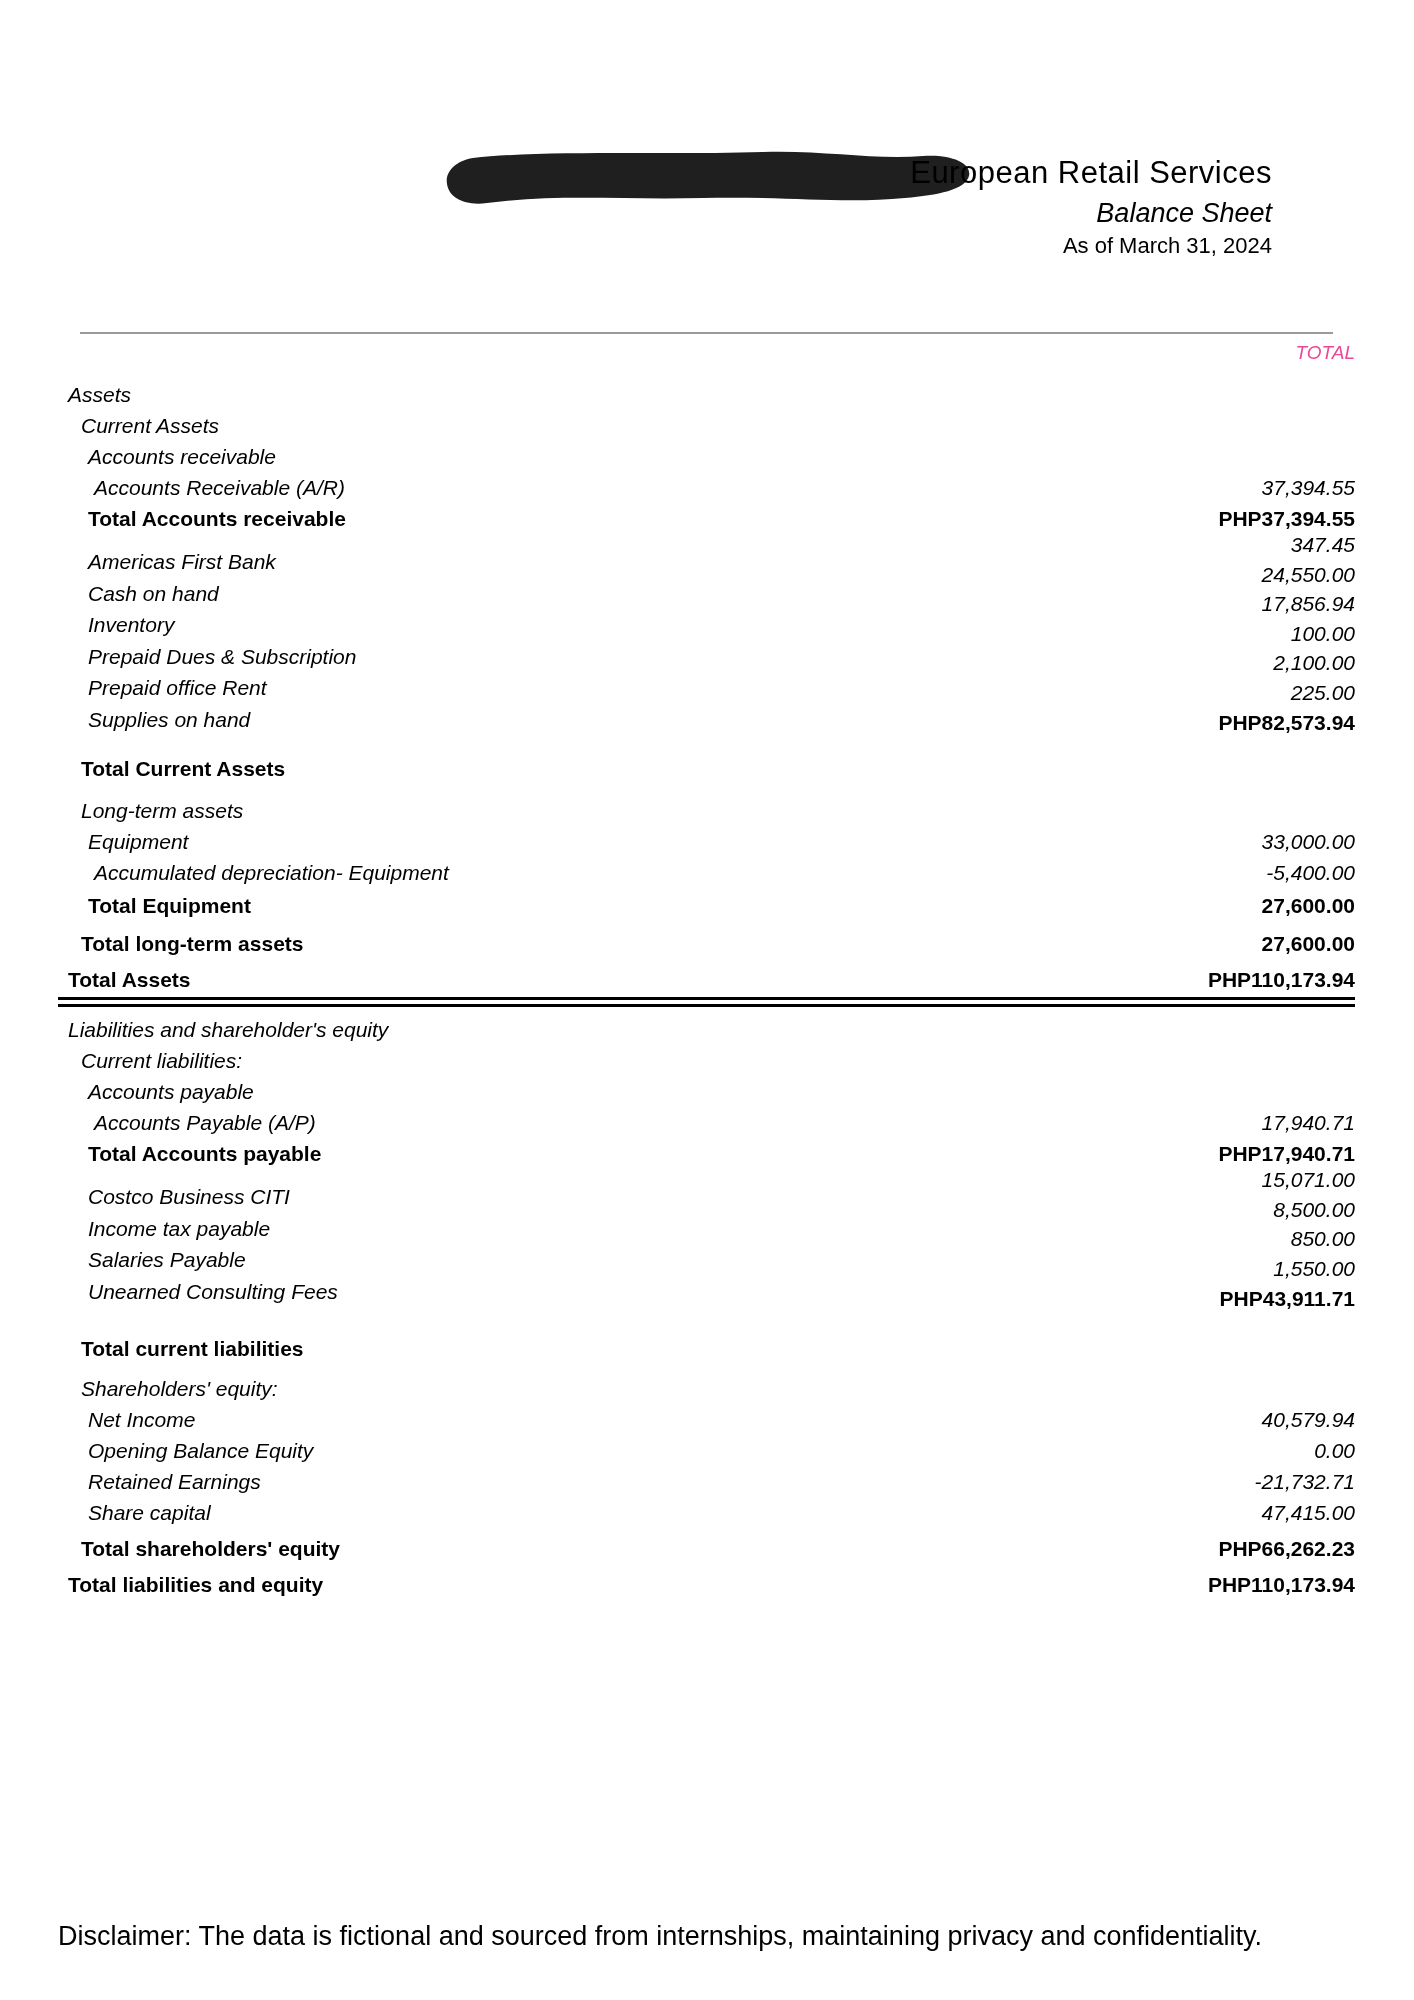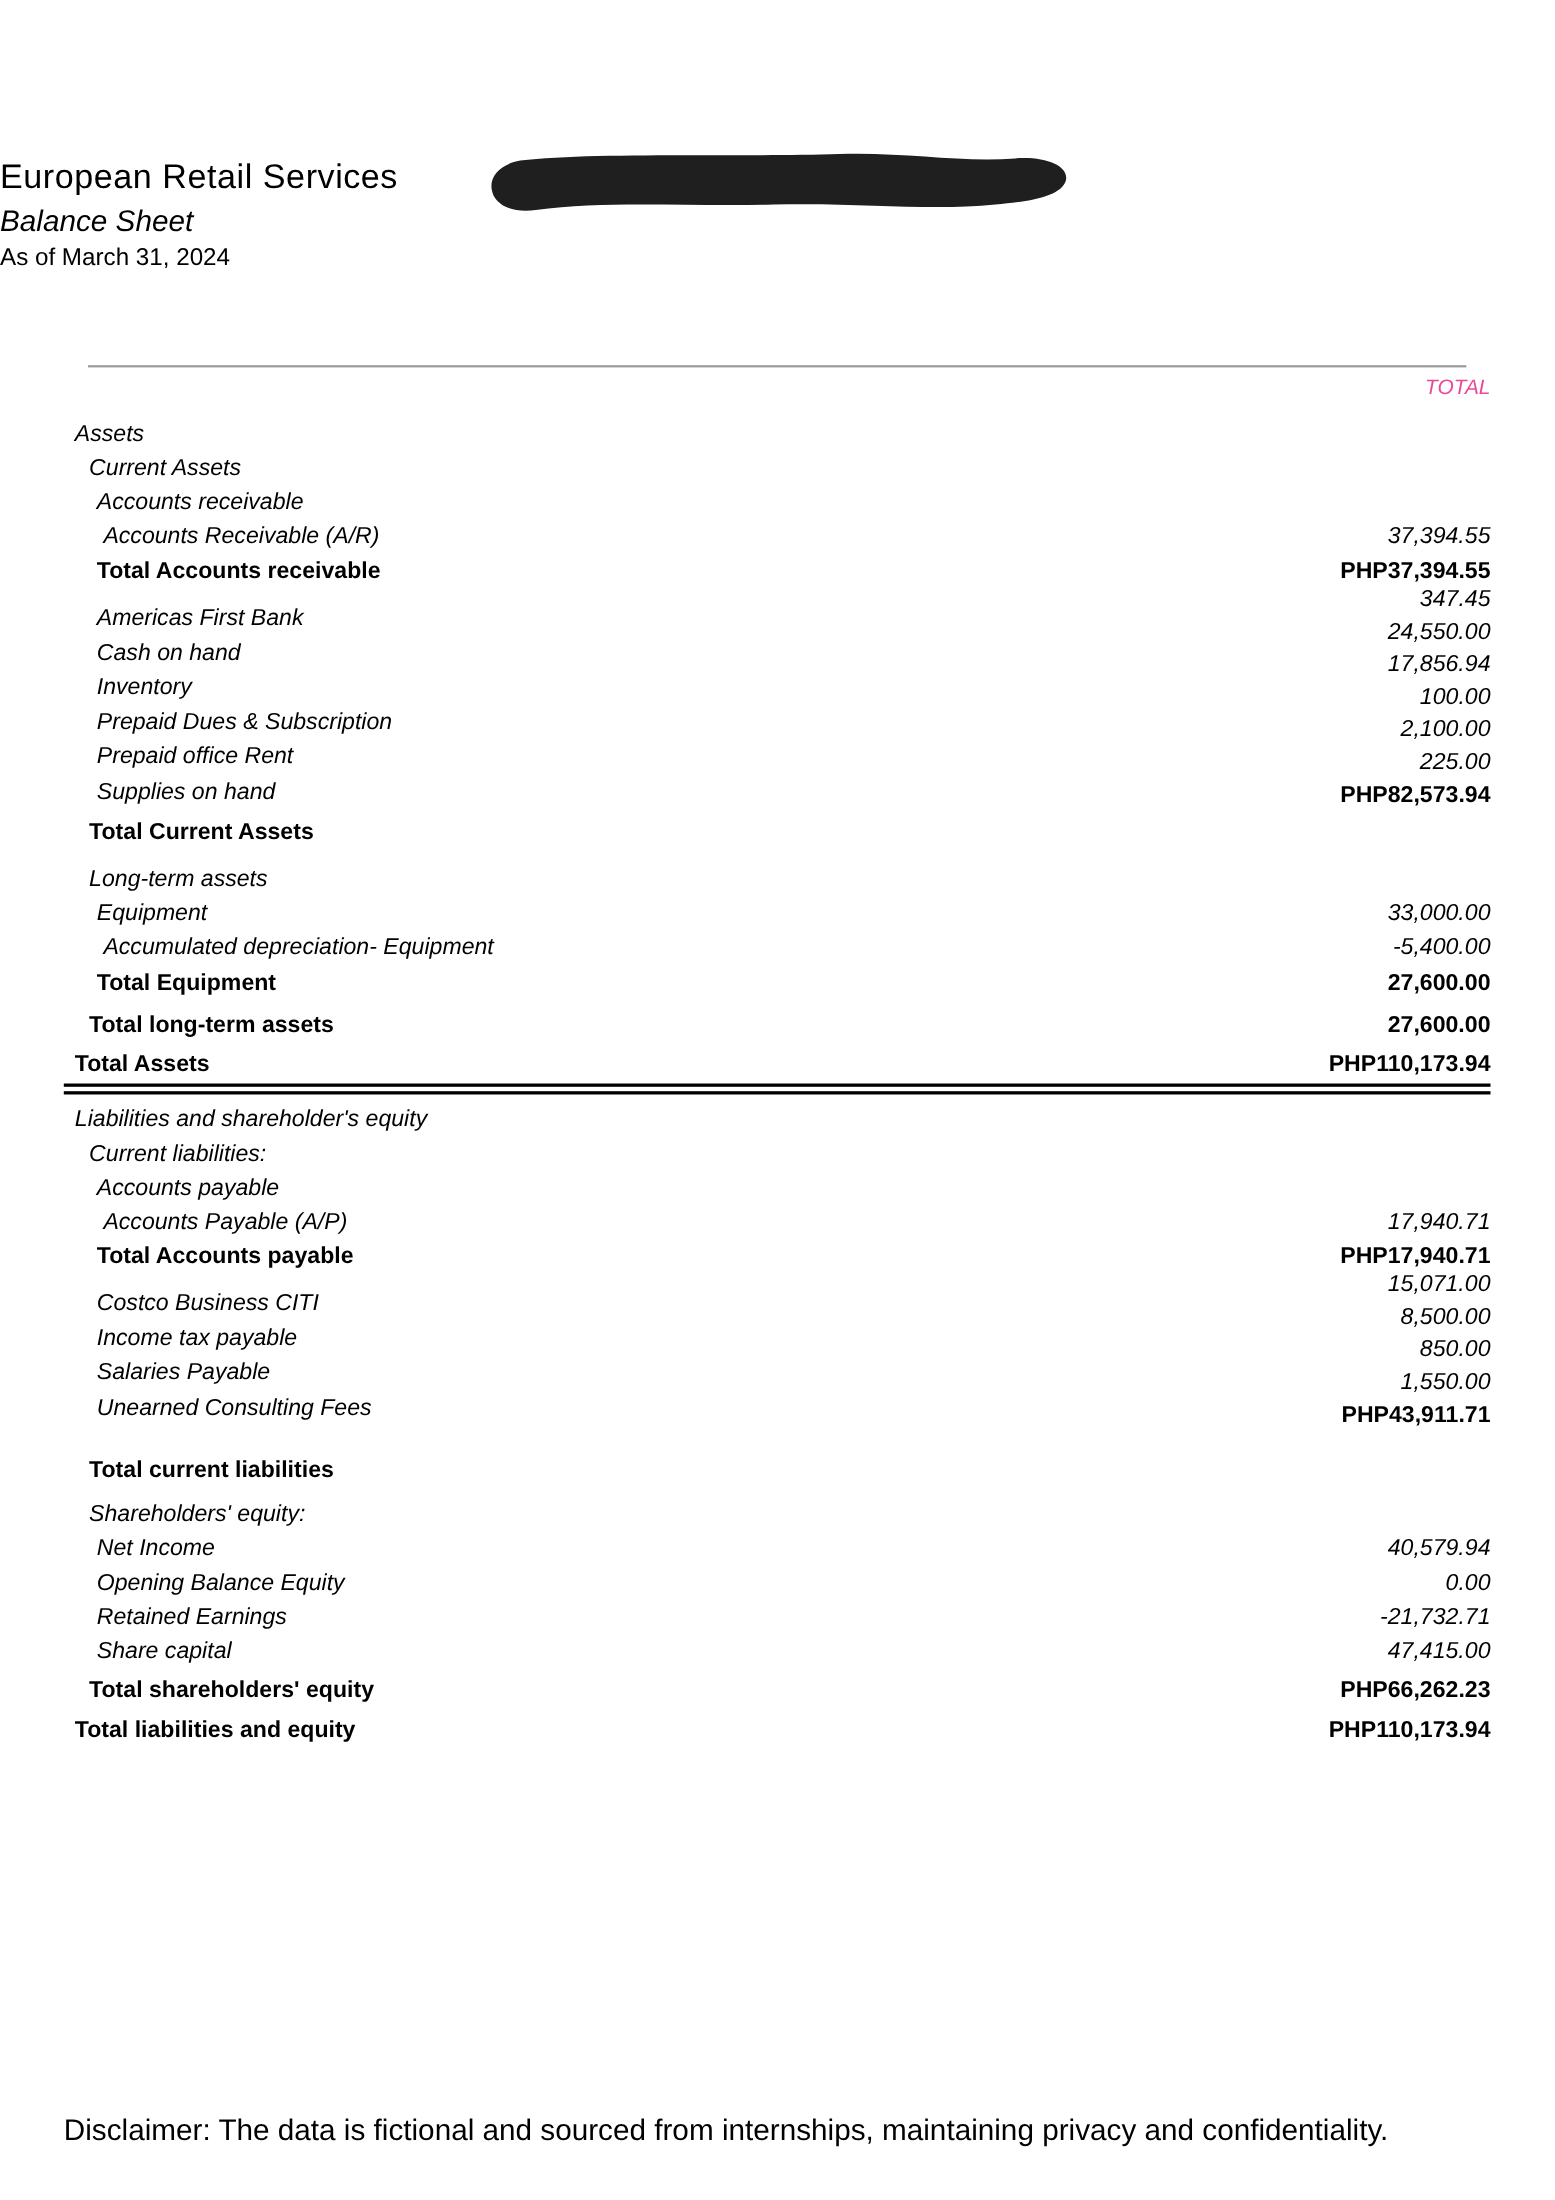--- a/index.html
+++ b/index.html
@@ -1,20 +1,20 @@
 <!DOCTYPE html>
 <html><head>
 <meta charset="utf-8">
 <style>
   html,body{margin:0;padding:0;background:#ffffff;}
   body{width:1414px;height:2000px;position:relative;font-family:"Liberation Sans",sans-serif;color:#000;overflow:hidden;}
   .page{position:absolute;inset:0;background:#fff;}
 
   
-  .doc-header{position:absolute;top:0;left:0;width:1272px;text-align:left;}
+  .doc-header{position:absolute;top:12px;left:0;width:1272px;text-align:right;}
   .scribble{position:absolute;left:443px;top:134px;width:532px;height:66px;z-index:1;}
   .company-name{position:relative;z-index:2;margin-top:144px;font-size:31px;line-height:34px;color:#000;letter-spacing:0.5px;}
   .report-title{position:relative;z-index:2;margin-top:9px;font-size:27px;line-height:29px;font-style:italic;}
   .report-date{margin-top:5px;font-size:22px;line-height:26px;}
 
   
   .report{position:absolute;top:332px;left:0;width:1414px;padding:0 59px 0 68px;box-sizing:border-box;}
   .top-rule{border:none;border-top:2px solid #9a9a9a;margin:0 22px 0 12px;height:0;}
   .col-head-row{display:flex;justify-content:flex-end;height:30px;align-items:center;margin-top:4px;}
   .col-head{font-size:19px;font-style:italic;color:#ec4899;}
@@ -89,21 +89,21 @@
           <div class="ob-values">
             <div class="">347.45</div>
             <div class="">24,550.00</div>
             <div class="">17,856.94</div>
             <div class="">100.00</div>
             <div class="">2,100.00</div>
             <div class="">225.00</div>
             <div class="bd">PHP82,573.94</div>
           </div>
         </div>
-        <div class="row" style="margin-top: 4px;">
+        <div class="row" style="margin-top: 16px;">
           <div class="lbl ind1 bd">Total Current Assets</div>
         </div>
         <div class="row" style="margin-top: 11px;">
           <div class="lbl ind1 it">Long-term assets</div>
         </div>
         <div class="row">
           <div class="lbl ind2 it">Equipment</div>
           <div class="val it">33,000.00</div>
         </div>
         <div class="row">

